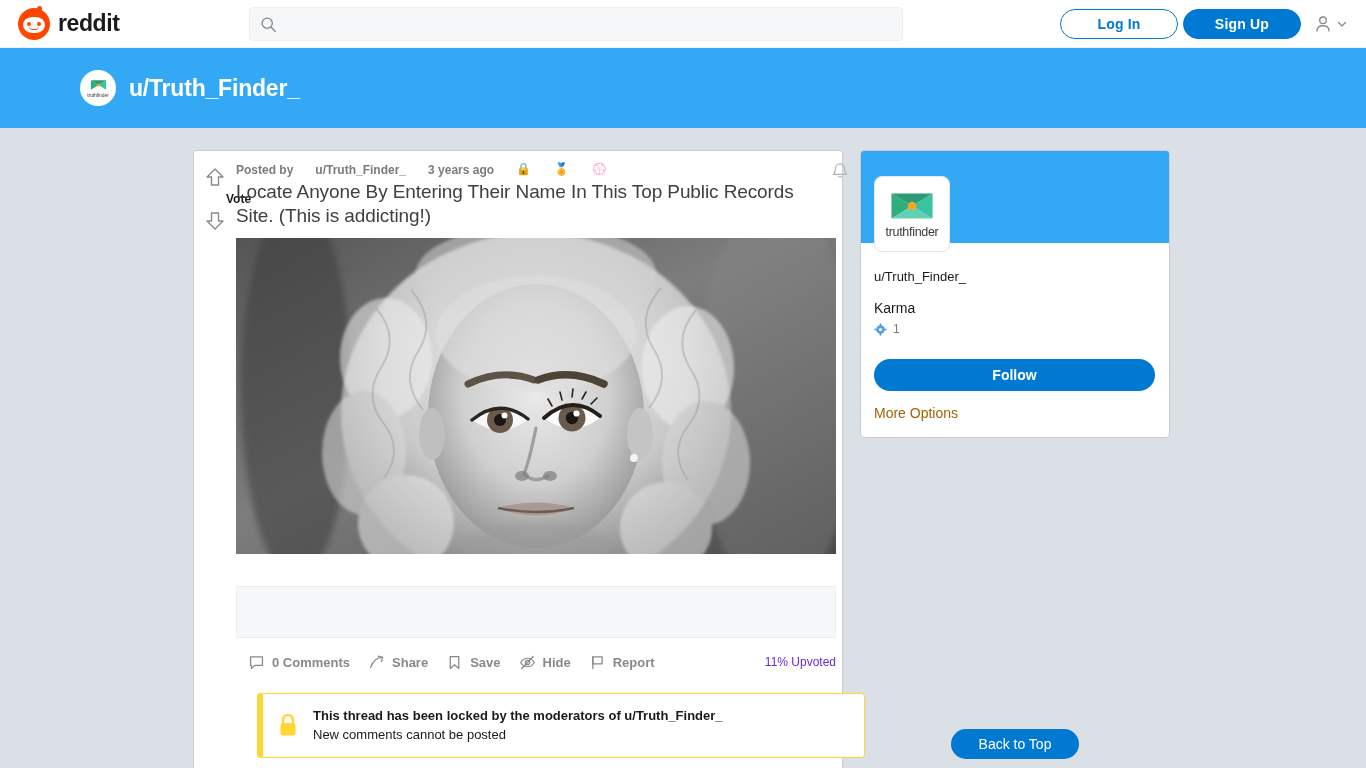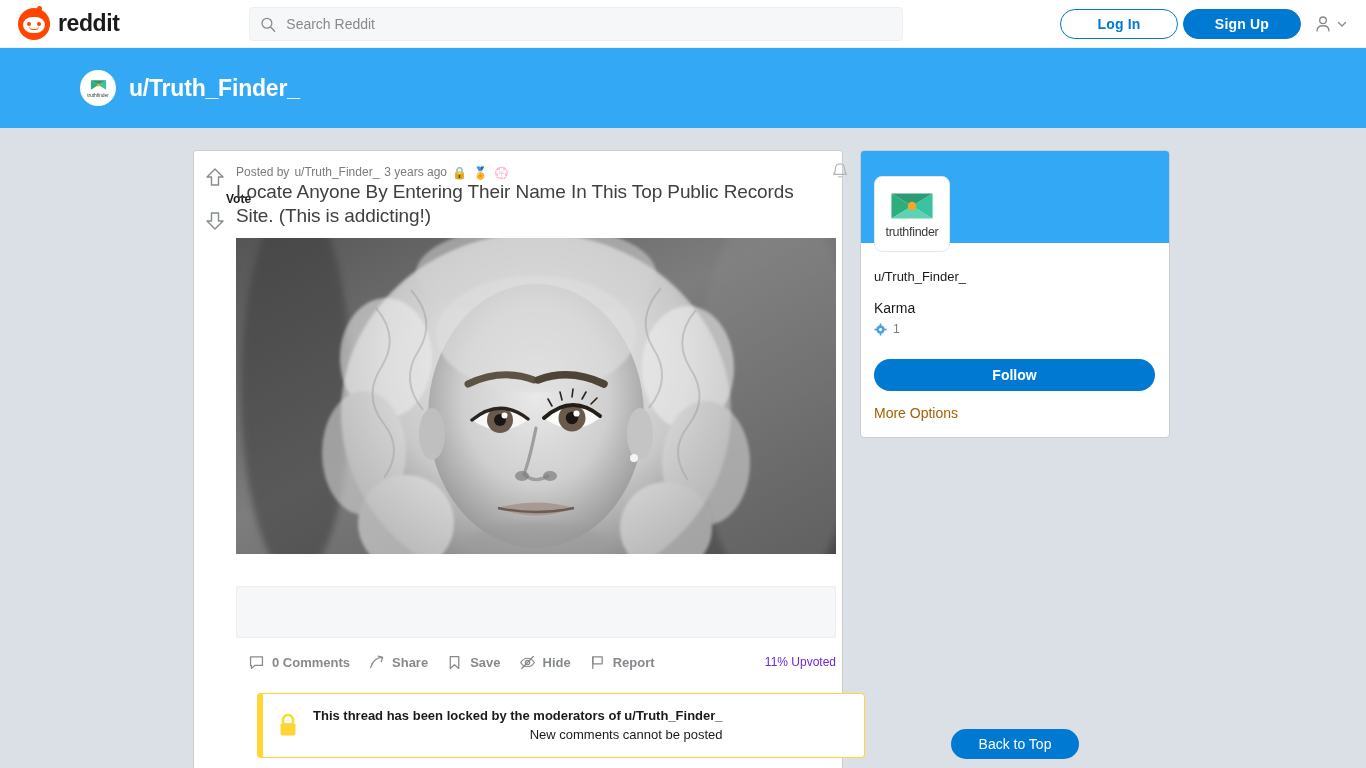--- a/index.html
+++ b/index.html
@@ -221,26 +221,27 @@
     color: #1a1a1b;
     line-height: 1;
     margin-left: 47px;
   }
   .arrow-btn { cursor: pointer; display: block; }
 
   .post-main { flex: 1; padding-right: 0; position: relative; }
 
   .post-meta {
     display: flex;
-    align-items: flex-start;
-    gap: 5px;
+    align-items: flex-end;
+    gap: 22px;
     font-size: 12px;
     color: #787c7e;
     padding: 14px 0 0 0;
     height: 26px;
+    font-weight: bold;
   }
   .award {
     width: 16px; height: 16px;
     display: inline-flex;
     align-items: center;
     justify-content: center;
     cursor: pointer;
   }
 
   .bell-btn {
@@ -302,21 +303,20 @@
     margin: 22px 0 0 21px;
     width: 608px;
     background: #ffffff;
     border: 1px solid #ffd635;
     border-left: 6px solid #ffd635;
     border-radius: 4px;
     display: flex;
     align-items: center;
     gap: 14px;
     padding: 12px 14px;
-    text-align: right;
   }
   .locked-title {
     font-size: 13px;
     font-weight: 700;
     color: #1a1a1b;
     line-height: 1.5;
   }
   .locked-sub {
     font-size: 13px;
     color: #1a1a1b;
@@ -438,21 +438,20 @@
       </span>
     </span>
     <span class="brand-word">reddit</span>
   </a>
 
   <div class="search-wrap">
     <svg width="17" height="17" viewBox="0 0 20 20">
       <circle cx="8.5" cy="8.5" r="6" fill="none" stroke="#878a8c" stroke-width="1.6"></circle>
       <line x1="13" y1="13" x2="18" y2="18.3" stroke="#878a8c" stroke-width="1.6" stroke-linecap="round"></line>
     </svg>
-    <input class="search-input" type="text" placeholder="Search Reddit" style="">
   </div>
 
   <div class="hdr-right">
     <div class="btn-pill btn-login">Log In</div>
     <div class="btn-pill btn-signup">Sign Up</div>
     <div class="user-menu">
       <svg width="22" height="22" viewBox="0 0 24 24">
         <circle cx="12" cy="8" r="3.6" fill="none" stroke="#878a8c" stroke-width="1.5"></circle>
         <path d="M5.5 19.5c0-3.6 2.9-5.6 6.5-5.6s6.5 2 6.5 5.6" fill="none" stroke="#878a8c" stroke-width="1.5" stroke-linecap="round"></path>
       </svg>

